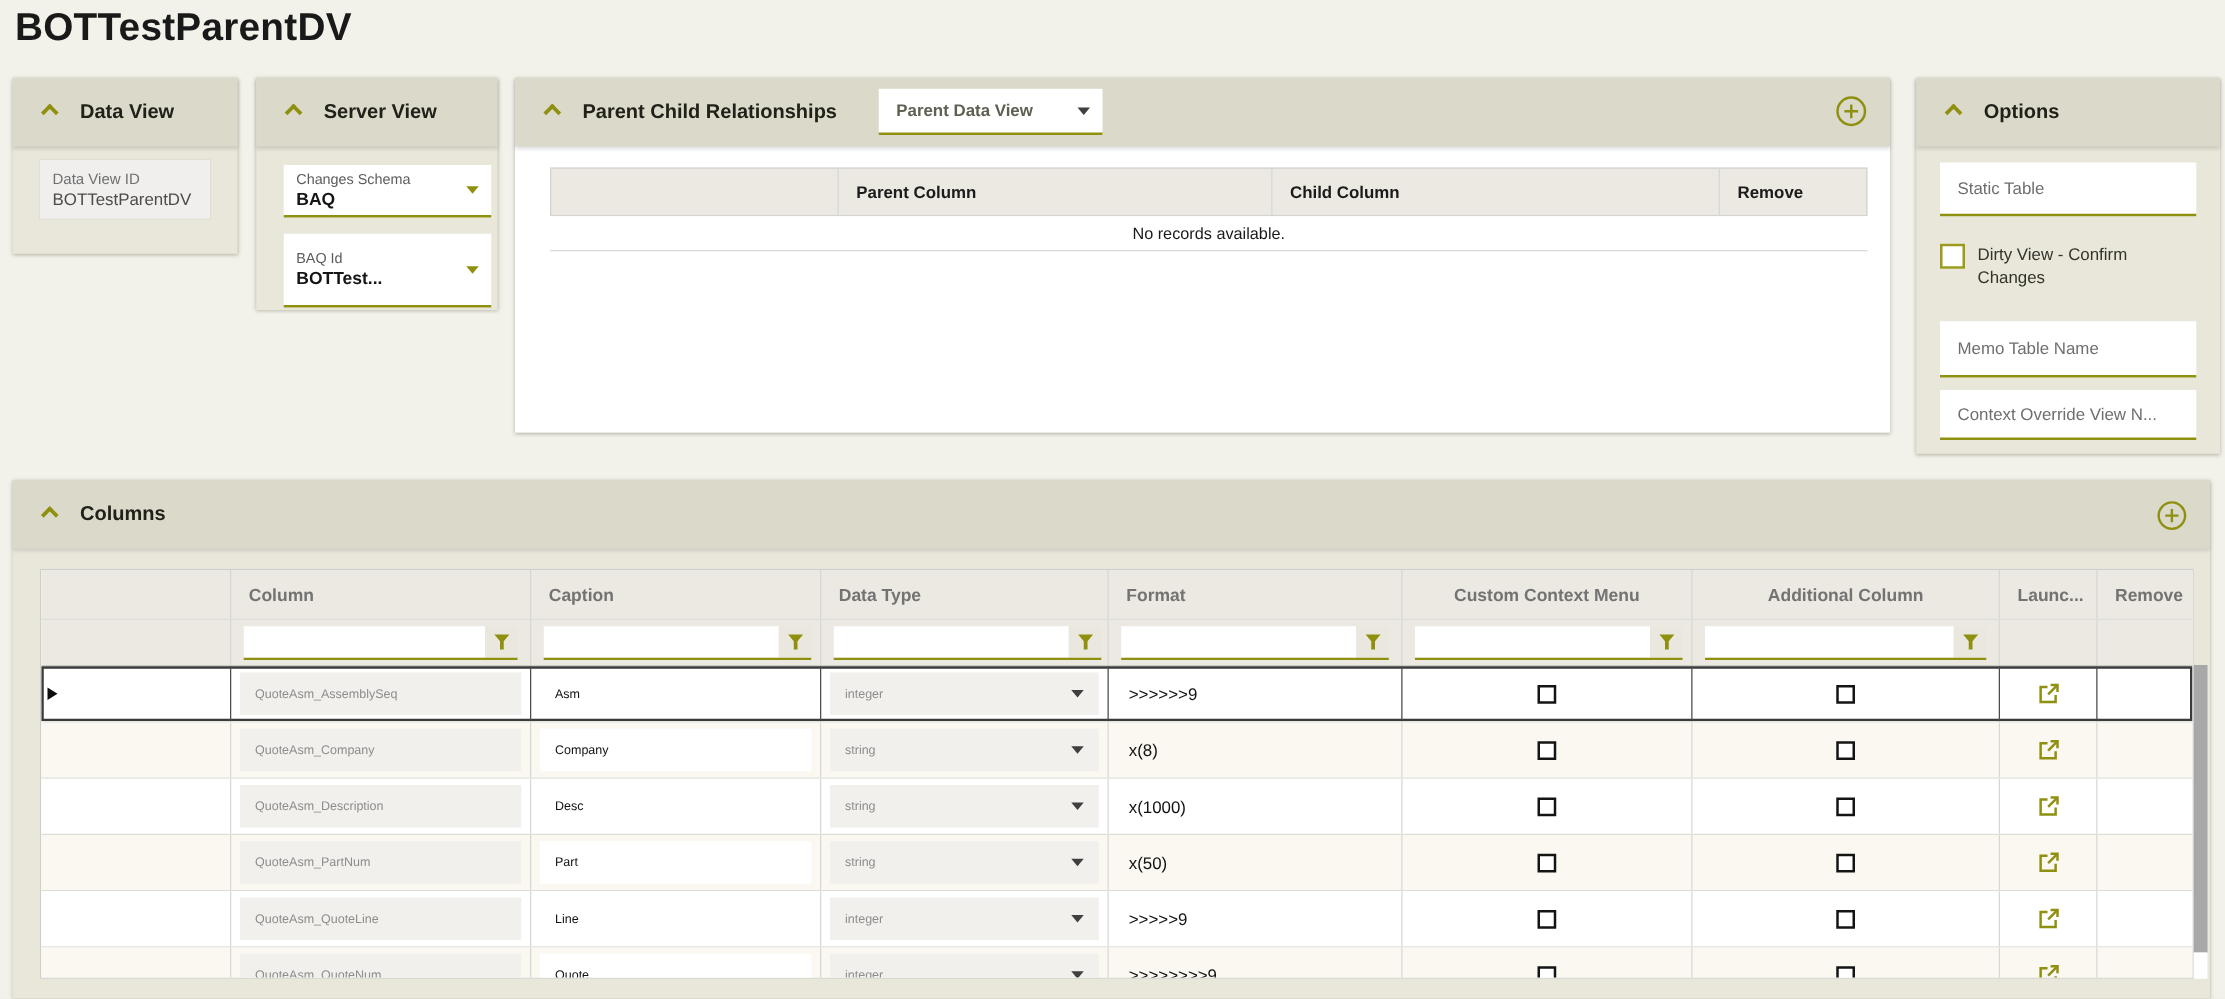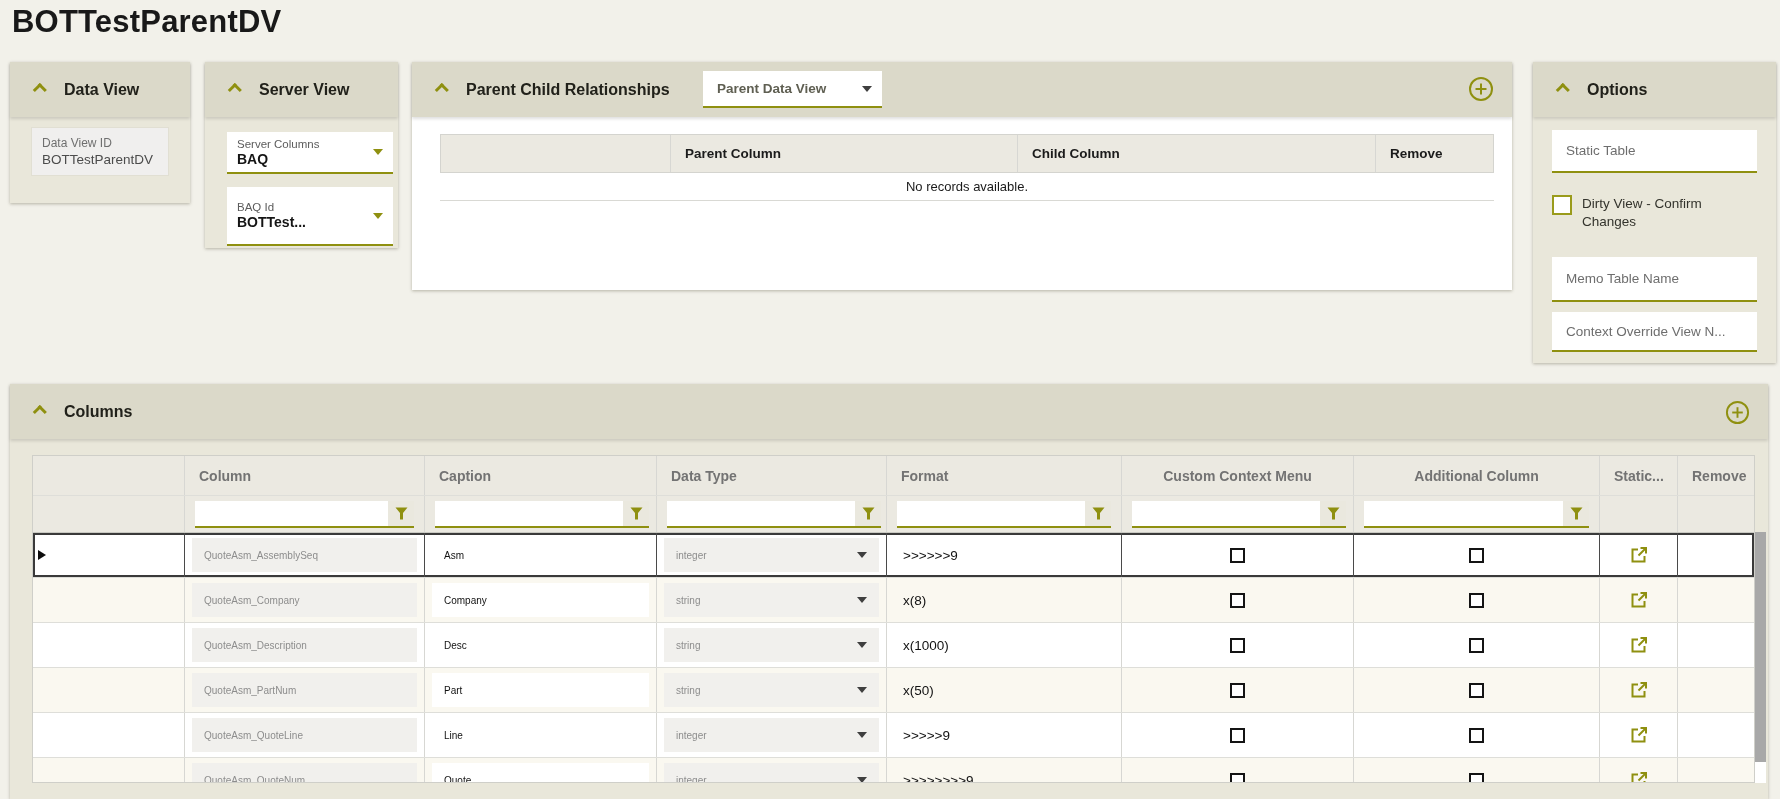--- a/index.html
+++ b/index.html
@@ -112,32 +112,32 @@
       <span class="fld-value">BOTTestParentDV</span>
     </div>
   </div>
 
   <div class="panel" style="left:205px;top:62px;width:193px;height:186px;">
     <div class="panel-header">
       <span class="chev-up"></span>
       <span class="panel-title">Server View</span>
     </div>
     <div class="u-input two-line" style="left:22px;top:70px;width:166px;height:42px;">
-      <span class="fld-label">Server Columns</span>
+      <span class="fld-label">Changes Schema</span>
       <span class="fld-value">BAQ</span>
       <span class="caret-down fld-caret"></span>
     </div>
     <div class="u-input two-line" style="left:22px;top:125px;width:166px;height:59px;">
       <span class="fld-label">BAQ Id</span>
       <span class="fld-value">BOTTest...</span>
       <span class="caret-down fld-caret"></span>
     </div>
   </div>
 
-  <div class="panel" style="left:412px;top:62px;width:1100px;height:228px;">
+  <div class="panel" style="left:412px;top:62px;width:1100px;height:284px;">
     <div class="panel-header">
       <span class="chev-up"></span>
       <span class="panel-title">Parent Child Relationships</span>
       <div class="u-input pcr-dropdown">
         <span>Parent Data View</span>
         <span class="caret-down dark fld-caret"></span>
       </div>
       <span class="icon-btn" style="right:18px;top:14px;">
         <svg width="26" height="26" viewBox="0 0 26 26">
           <circle cx="13" cy="13" r="11" fill="none" stroke="#8f9010" stroke-width="2"></circle>
@@ -195,21 +195,21 @@
     <div class="grid-wrap">
 
       <div class="grow hdr">
         <div class="gc hcell"></div>
         <div class="gc hcell">Column</div>
         <div class="gc hcell">Caption</div>
         <div class="gc hcell">Data Type</div>
         <div class="gc hcell">Format</div>
         <div class="gc hcell center">Custom Context Menu</div>
         <div class="gc hcell center">Additional Column</div>
-        <div class="gc hcell">Static...</div>
+        <div class="gc hcell">Launc...</div>
         <div class="gc hcell">Remove</div>
       </div>
 
       <div class="grow flt">
         <div class="gc"></div>
         <div class="gc">
           <div class="fbox">
               <input value="" style="">
             <span class="funnel-btn">
                 <svg width="13" height="13" viewBox="0 0 13 13">

